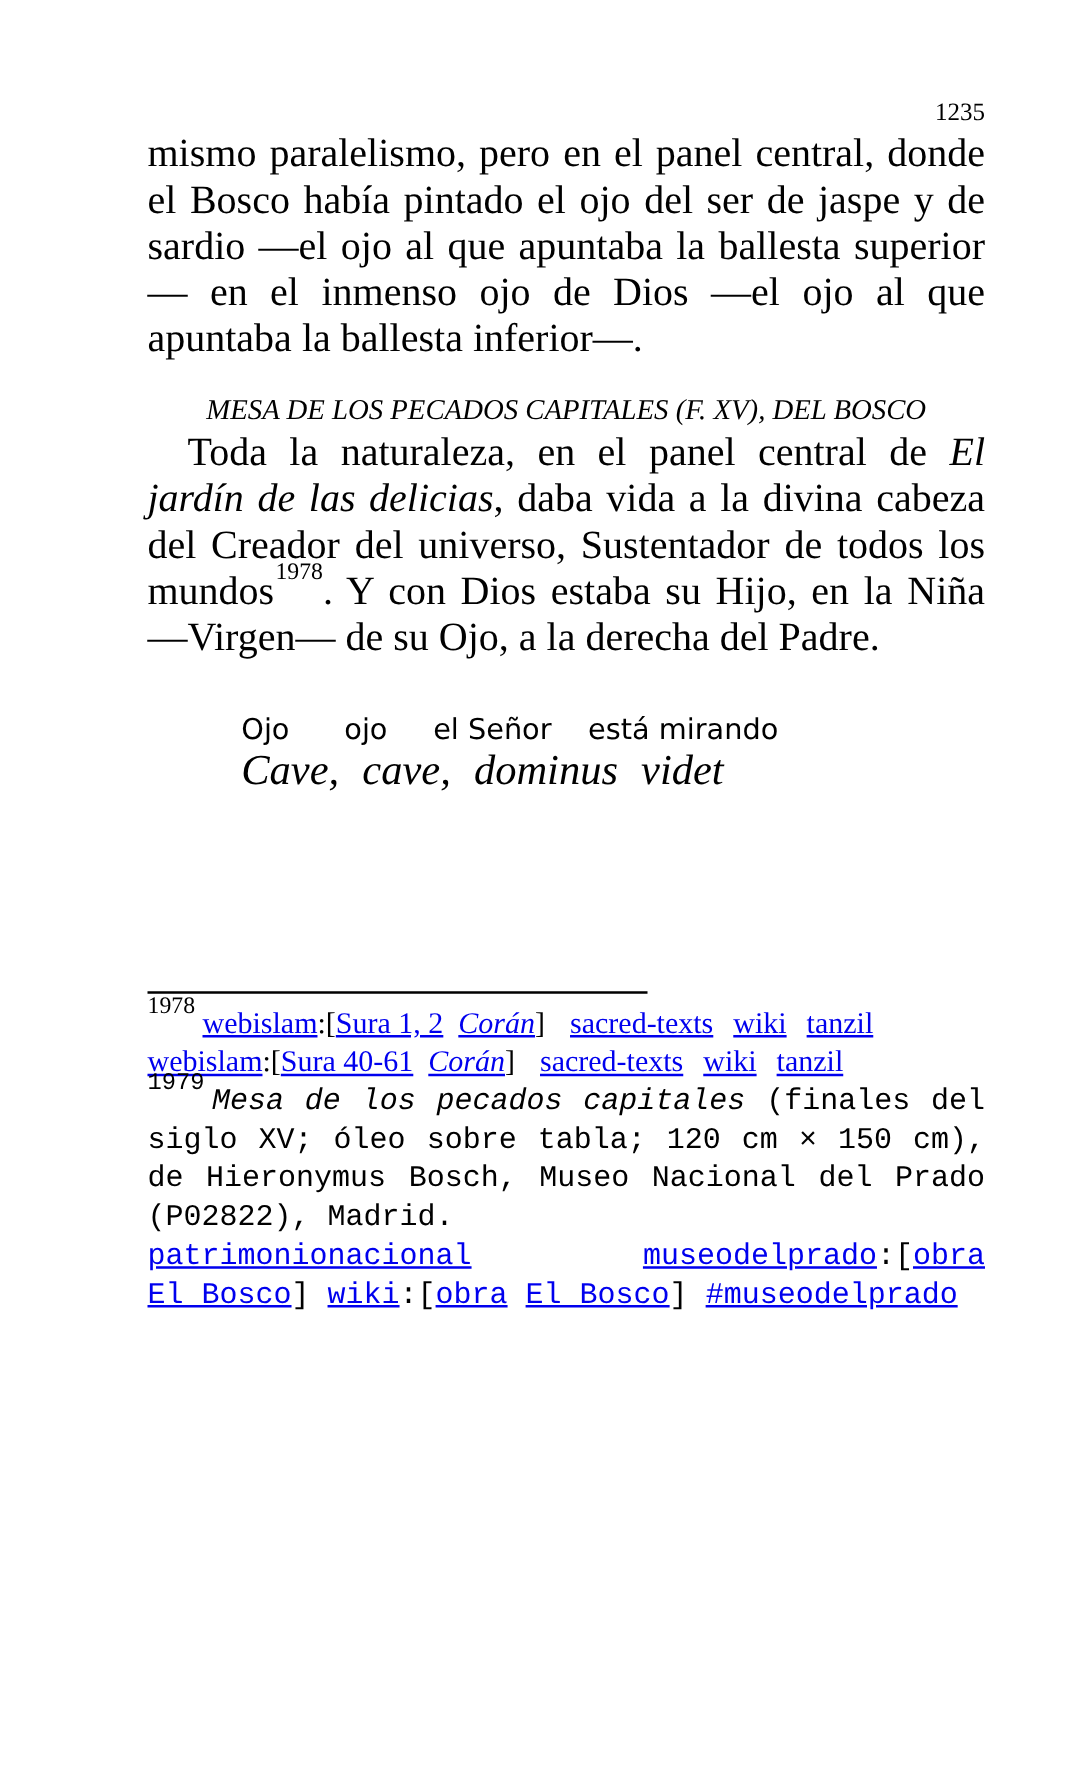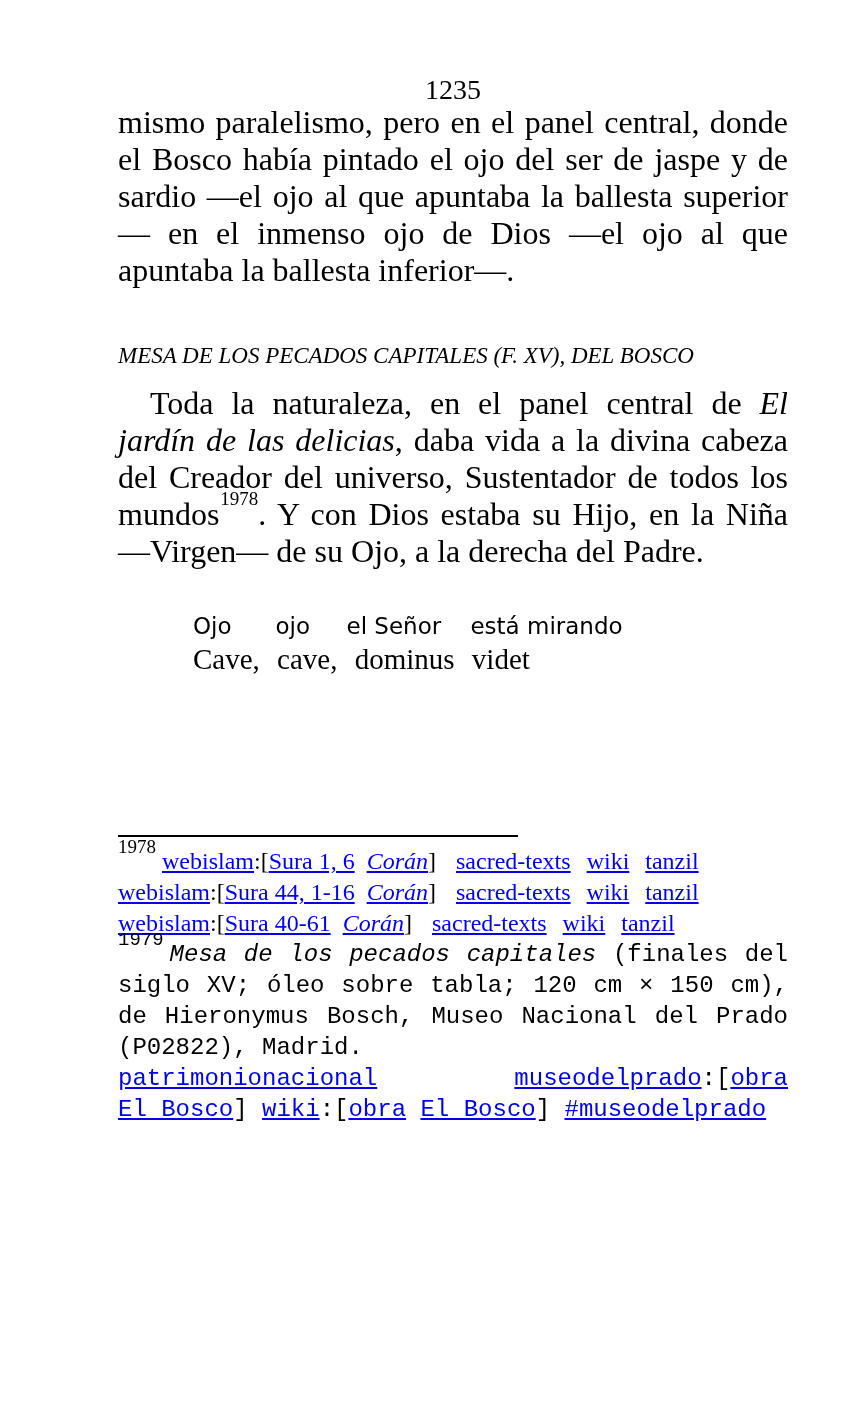--- a/index.html
+++ b/index.html
@@ -9,47 +9,49 @@
     height: 1417px;
     background: #ffffff;
     box-sizing: border-box;
     padding: 0 78px 0 118px;
     font-family: "Liberation Serif", serif;
     color: #000000;
     overflow: hidden;
   }
   .page-number {
     margin-top: 76px;
-    text-align: center;
-    font-size: 28px;
+    text-align: right;
+    font-size: 20px;
     line-height: 28px;
   }
   .body-p {
     font-size: 32px;
     line-height: 37px;
     text-align: justify;
     margin: 0;
   }
   .p1 { text-indent: 0; }
   .caption {
-    margin-top: 52px;
+    margin-top: 24px;
     font-style: italic;
     font-size: 23px;
     line-height: 30px;
+    text-align: center;
   }
-  .p2 { margin-top: 14px; text-indent: 32px; }
+  .p2 { margin-top: 0; text-indent: 32px; }
   .gloss { margin-top: 42px; margin-left: 75px; }
   .gloss-es {
     font-family: "DejaVu Sans", sans-serif;
     font-size: 23px;
     line-height: 28px;
     white-space: pre;
   }
   .gloss-la {
-    font-size: 29px;
+    font-style: italic;
+    font-size: 34px;
     line-height: 38px;
     word-spacing: 10px;
   }
   .p3 { margin-top: 33px; }
   .fn-rule {
     margin-top: 157px;
     width: 400px;
     height: 2px;
     background: #000000;
   }
@@ -98,22 +100,21 @@
     <div class="gloss-es">Ojo      ojo     el Señor    está mirando</div>
     <div class="gloss-la">Cave, cave, dominus videt</div>
   </div>
 
 
   <div class="fn-rule"></div>
 
   <div class="footnotes">
 
     <div>
-      <div class="fn-line"><sup class="fsup">1978</sup><a class="lnk g6">webislam</a><span>:[</span><a class="lnk">Sura 1, 6</a><a class="lnk g12">Corán</a><span>]</span><a class="lnk g20">sacred-texts</a><a class="lnk g16">wiki</a><a class="lnk g16">tanzil</a></div>
-      <div class="fn-line"><a class="lnk">webislam</a><span>:[</span><a class="lnk">Sura 44, 1-16</a><a class="lnk g12">Corán</a><span>]</span><a class="lnk g20">sacred-texts</a><a class="lnk g16">wiki</a><a class="lnk g16">tanzil</a></div>
+      <div class="fn-line"><sup class="fsup">1978</sup><a class="lnk g6">webislam</a><span>:[</span><a class="lnk">Sura 1, 2</a><a class="lnk g12">Corán</a><span>]</span><a class="lnk g20">sacred-texts</a><a class="lnk g16">wiki</a><a class="lnk g16">tanzil</a></div>
       <div class="fn-line"><a class="lnk">webislam</a><span>:[</span><a class="lnk">Sura 40-61</a><a class="lnk g12">Corán</a><span>]</span><a class="lnk g20">sacred-texts</a><a class="lnk g16">wiki</a><a class="lnk g16">tanzil</a></div>
     </div>
 
     <div>
       <div class="fn-just"><sup class="fsup">1979</sup><i class="ttl g6">Mesa de los pecados capitales</i><span> (finales del siglo XV; óleo sobre tabla; 120 cm × 150 cm), de Hieronymus Bosch, Museo Nacional del Prado (P02822), Madrid.</span></div>
       <div class="fn-just">
         <span class="nw"><a class="lnk">patrimonionacional</a></span>
         <span class="nw"><a class="lnk">museodelprado</a><span>:[</span><a class="lnk">obra</a></span>
         <span class="nw"><a class="lnk">El Bosco</a><span>]</span></span>
         <span class="nw"><a class="lnk">wiki</a><span>:[</span><a class="lnk">obra</a></span>

